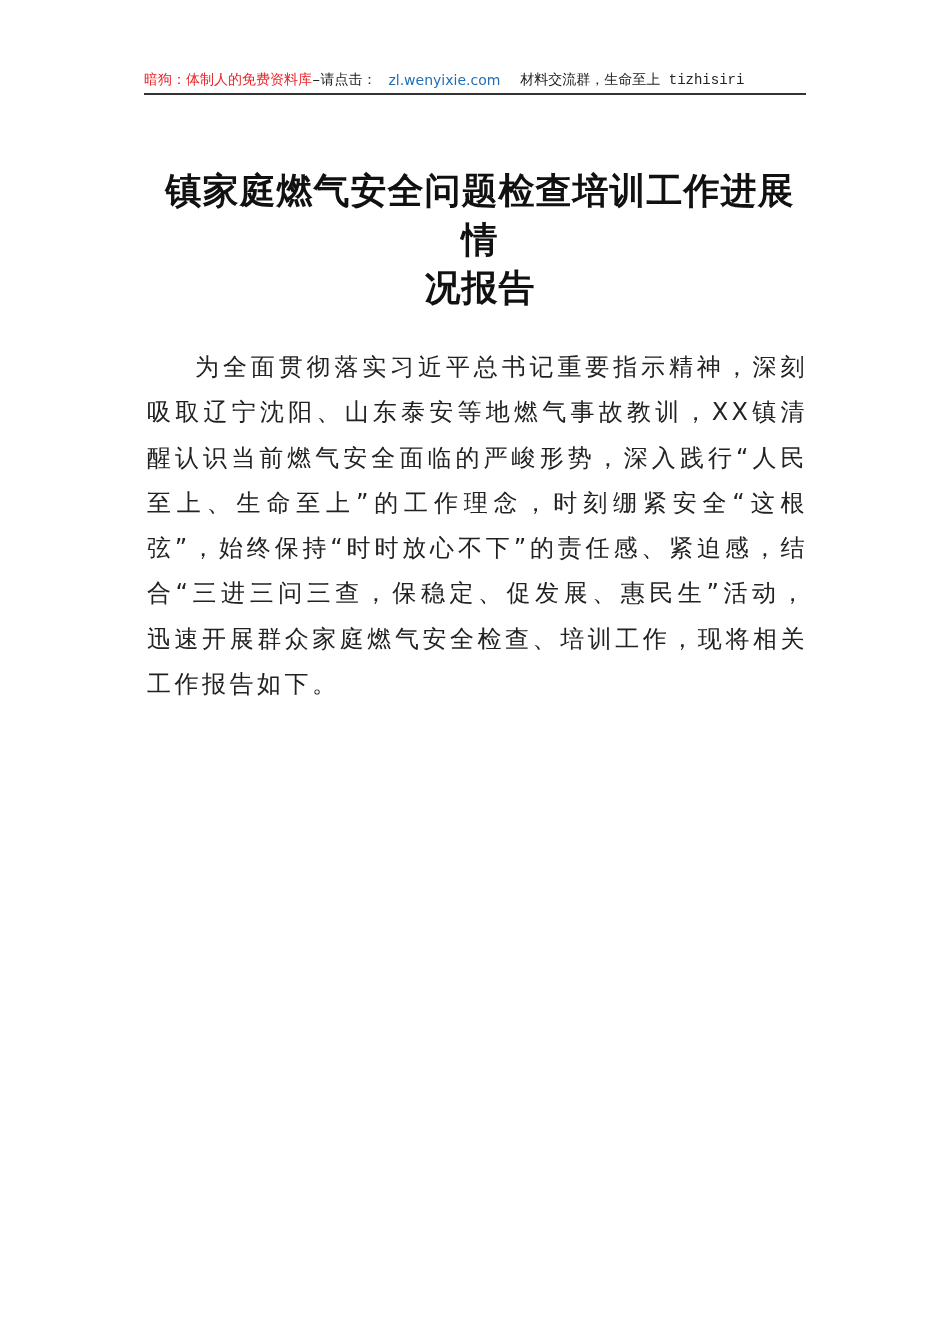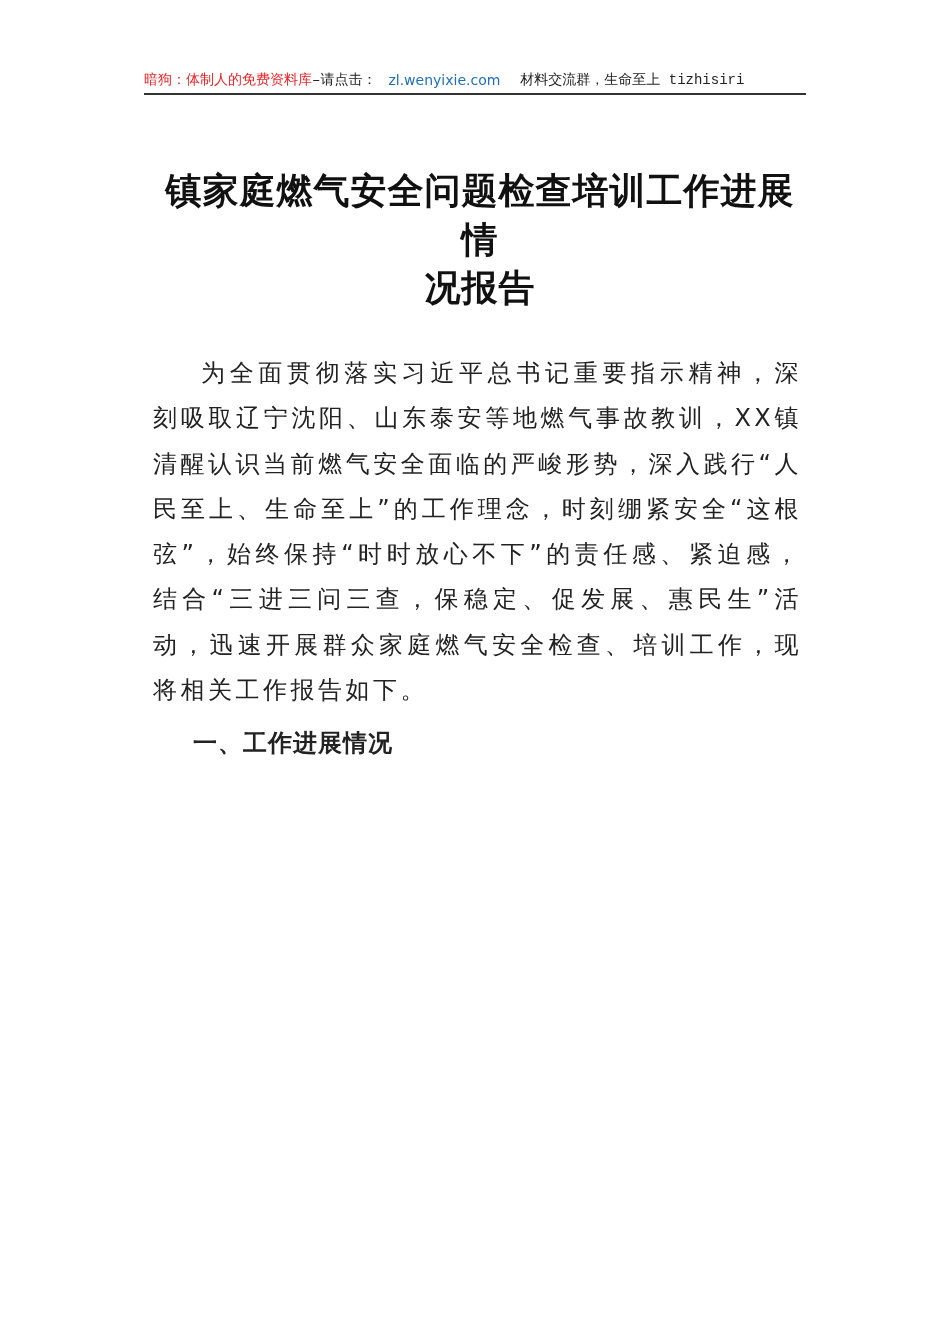--- a/index.html
+++ b/index.html
@@ -7,35 +7,34 @@
   .header { position: absolute; left: 144px; top: 68px; width: 662px; height: 24px; display: flex; align-items: center; font-size: 14px; white-space: nowrap; text-align: center; }
   .header .red { color: #e8262b; }
   .header .dark { color: #222; font-family: Liberation Mono, monospace; }
   .header .blue { color: #1f6fb8; margin-left: 12px; }
   .header .gap { display: inline-block; width: 20px; }
   .header-rule { position: absolute; left: 144px; top: 93px; width: 662px; height: 2px; background: #333; }
   .title { position: absolute; left: 150px; width: 660px; text-align: center; font-family: "DejaVu Serif", serif; font-weight: bold; font-size: 36px; color: #111; letter-spacing: 1px; }
   .title.l1 { top: 159px; margin-top: 8px; }
   .title.l2 { top: 245px; margin-top: 19px; }
   .body { position: absolute; left: 145px; width: 665px; font-family: "DejaVu Sans", sans-serif; font-size: 24px; line-height: 45.3px; color: #222; letter-spacing: 3.5px; }
-  .body p { margin: 8px; text-align: justify; text-indent: 2em; }
+  .body p { margin: 2px; text-align: justify; text-indent: 2em; }
   .body h2 { margin: 0; font-size: 24px; font-weight: bold; text-indent: 2em; letter-spacing: 1px; }
   .bold { font-weight: bold; }
 </style>
 </head>
 <body>
 
 <div class="header">
   <span class="red">暗狗：体制人的免费资料库</span>
   <span class="dark">–请点击：</span>
   <span class="blue">zl.wenyixie.com</span>
   <span class="gap"></span>
   <span class="dark">材料交流群，生命至上 tizhisiri</span>
 </div>
 <div class="header-rule"></div>
 
 <div class="title l1">镇家庭燃气安全问题检查培训工作进展情</div>
 <div class="title l2">况报告</div>
 
 <div class="body" style="top:343px;">
   <p>为全面贯彻落实习近平总书记重要指示精神，深刻吸取辽宁沈阳、山东泰安等地燃气事故教训，XX镇清醒认识当前燃气安全面临的严峻形势，深入践行“人民至上、生命至上”的工作理念，时刻绷紧安全“这根弦”，始终保持“时时放心不下”的责任感、紧迫感，结合“三进三问三查，保稳定、促发展、惠民生”活动，迅速开展群众家庭燃气安全检查、培训工作，现将相关工作报告如下。</p>
-  <h2>一、工作进展情况</h2>
 </div>
 
 </body></html>

